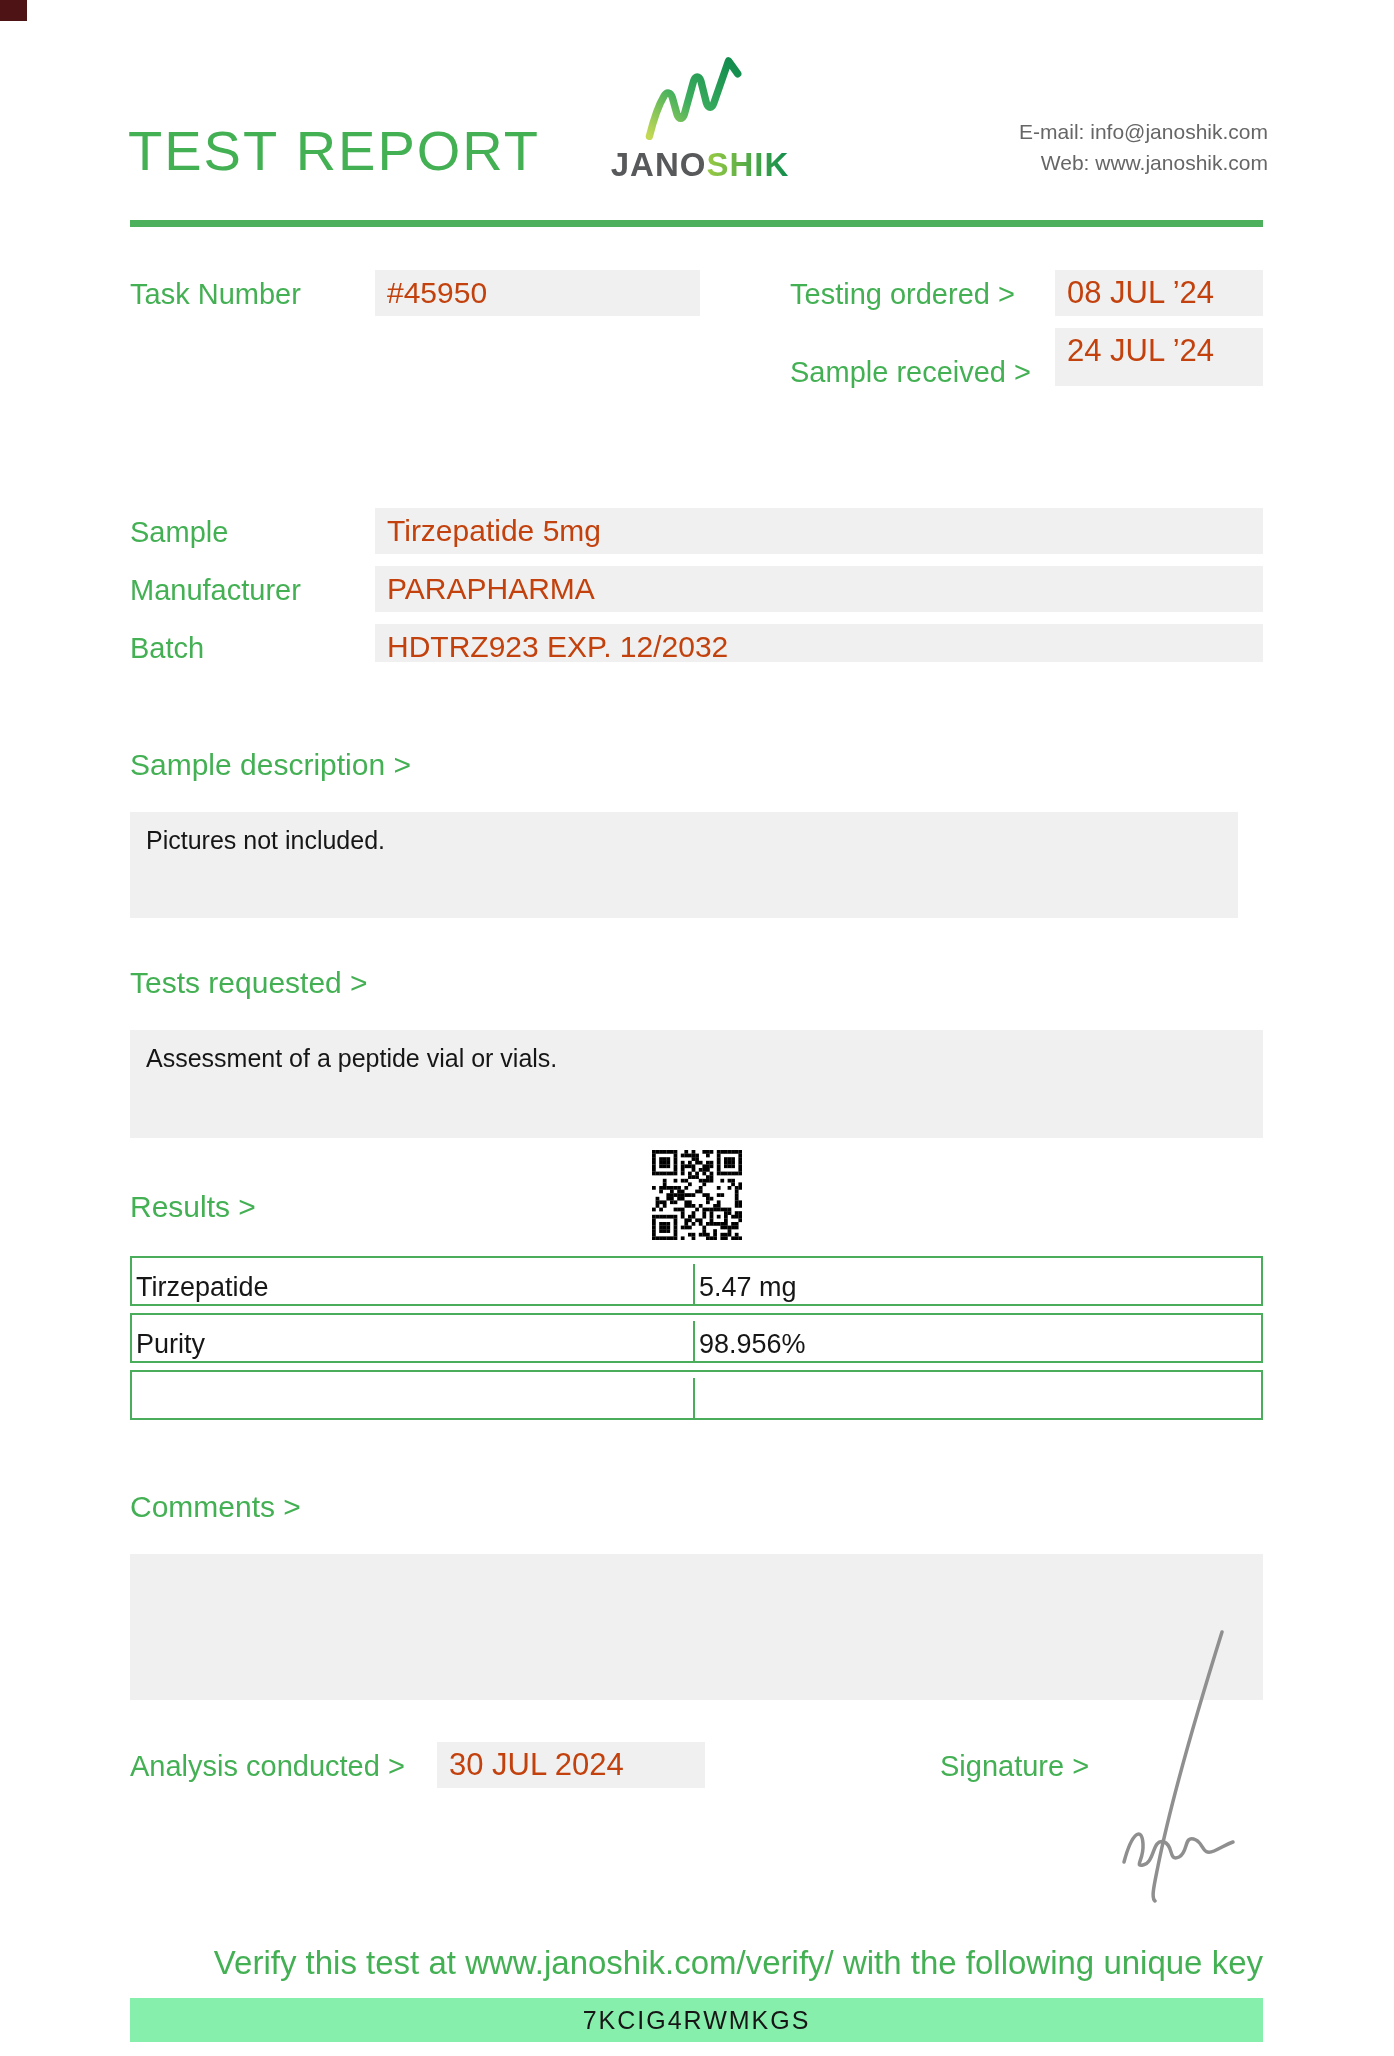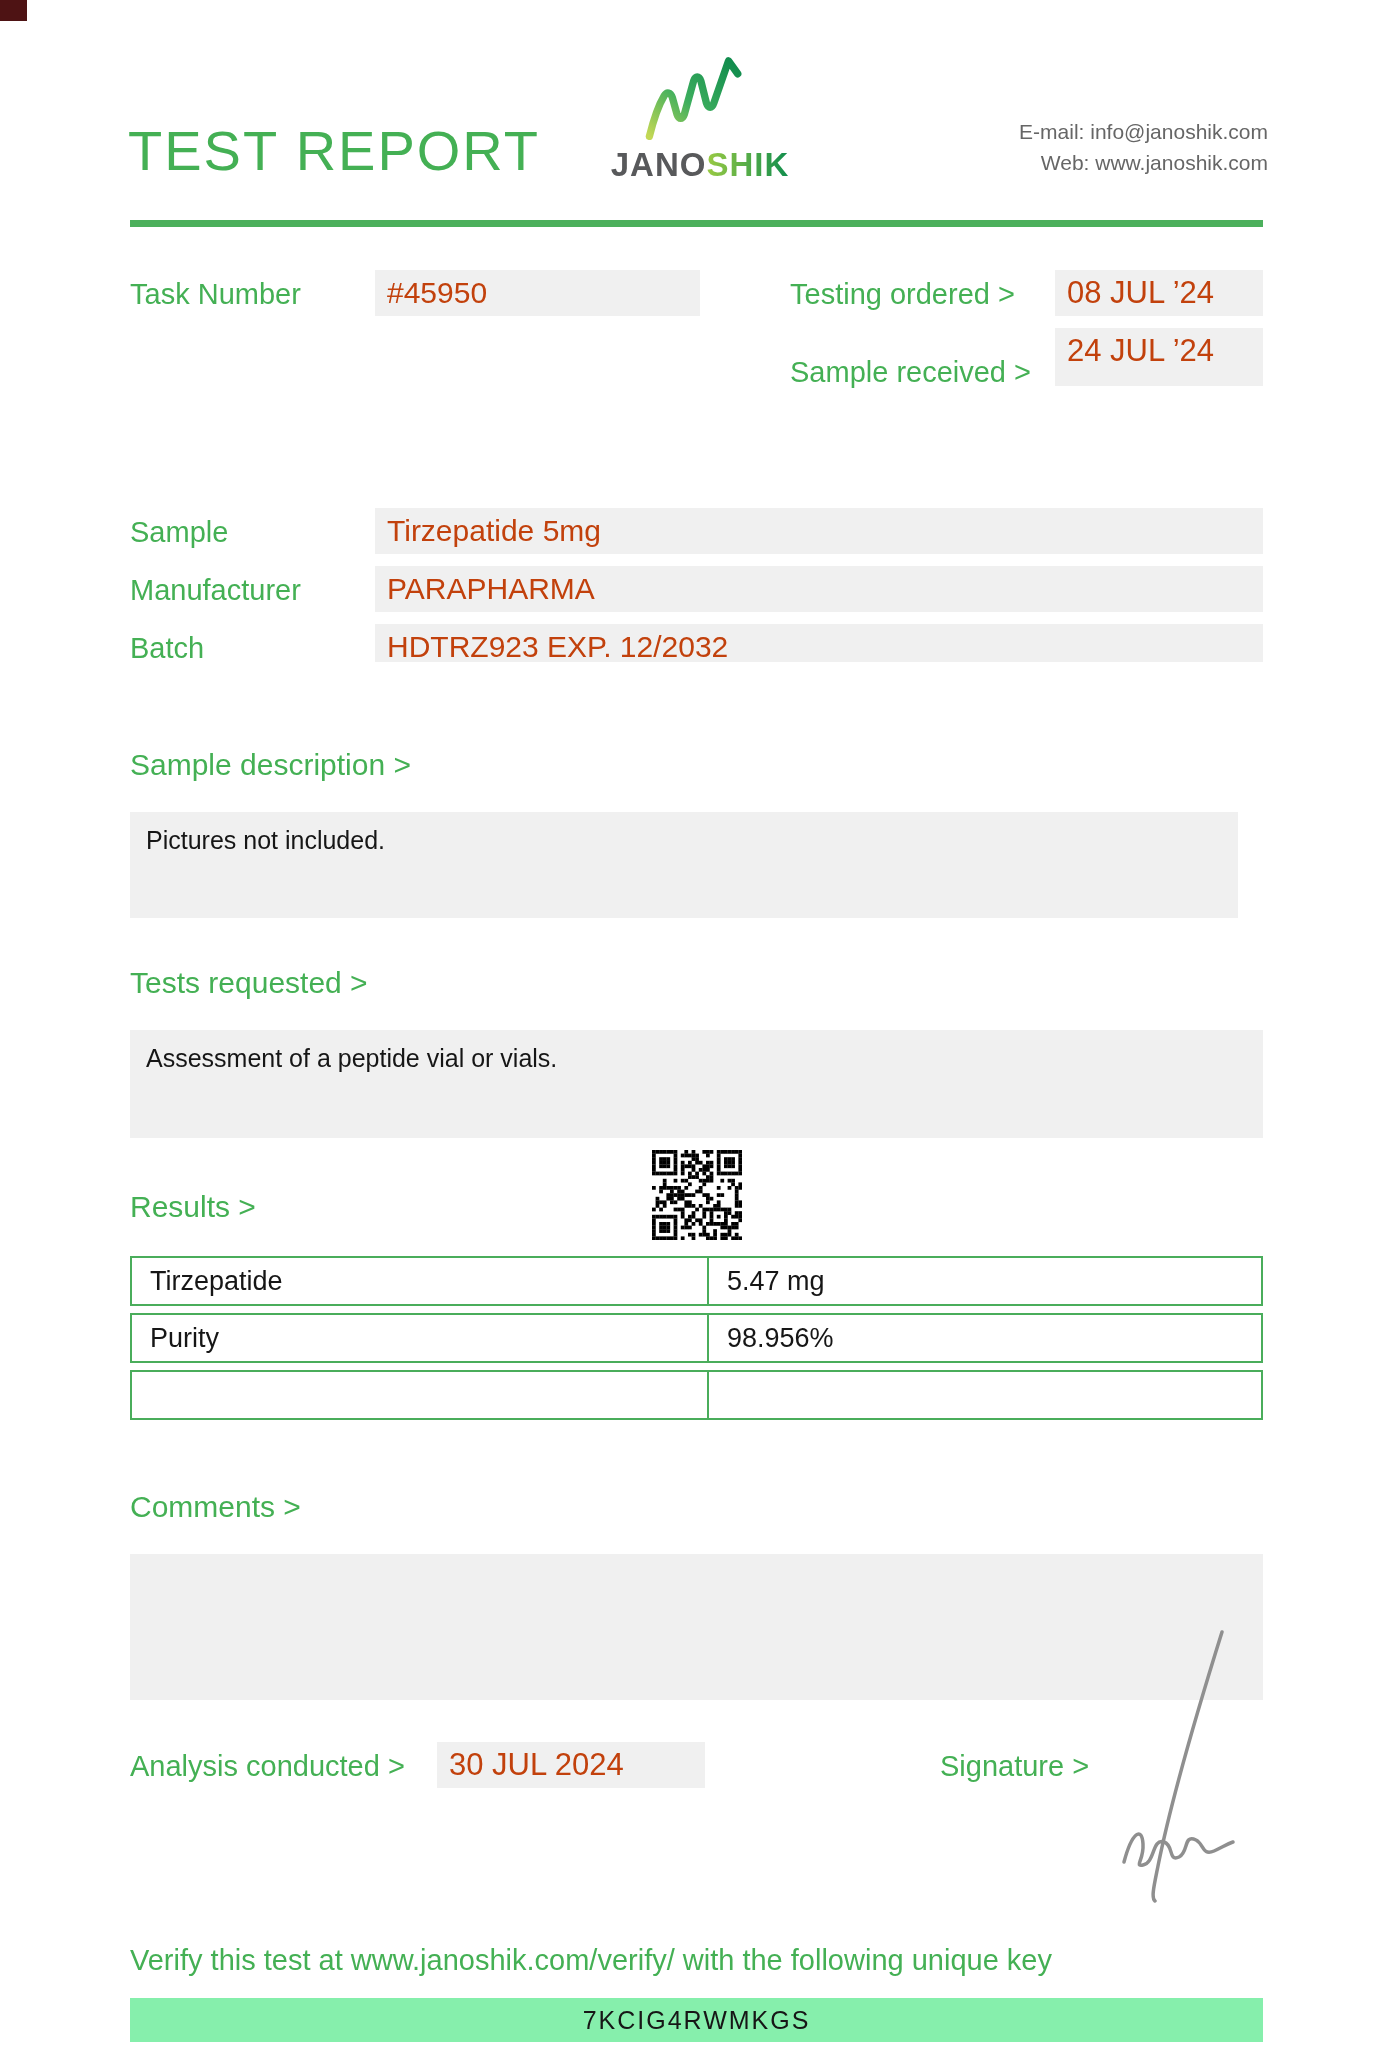--- a/index.html
+++ b/index.html
@@ -20,24 +20,24 @@
   .brand-shik{color:#23a155;}
   @supports (-webkit-background-clip:text){
     .brand-shik{background:linear-gradient(90deg,#9bcb43,#0f8d4d);-webkit-background-clip:text;background-clip:text;-webkit-text-fill-color:transparent;}
   }
   .contact{position:absolute;right:126px;top:116px;text-align:right;font-size:21px;color:#666666;line-height:31px;white-space:nowrap;}
   .rule{position:absolute;left:130px;top:220px;width:1133px;height:7px;background:#4cb05c;}
   .vbox-text{display:block;line-height:46px;padding-left:12px;}
   .bigbox-text{display:block;font-size:25px;color:#161616;padding:14px 0 0 16px;}
   .results-table{position:absolute;left:130px;top:1256px;width:1133px;display:flex;flex-direction:column;gap:7px;}
   .results-row{display:flex;height:46px;border:2px solid #4aad5b;background:#ffffff;}
-  .results-row .cell{line-height:46px;font-size:27px;padding-left:18px;white-space:nowrap;}
+  .results-row .cell{line-height:46px;font-size:27px;padding-left:4px;white-space:nowrap;margin-top:6px;}
   .cell-name{width:557px;border-right:2px solid #4aad5b;}
   .cell-value{flex:1;}
-  .verify-line{position:absolute;left:130px;top:1944px;width:1133px;text-align:left;font-size:29px;color:#44b054;white-space:nowrap;}
+  .verify-line{position:absolute;left:130px;top:1944px;width:1133px;text-align:right;font-size:33px;color:#44b054;white-space:nowrap;}
   .key-box{position:absolute;left:130px;top:1998px;width:1133px;height:44px;background:#86efac;text-align:center;}
   .key-text{line-height:44px;font-size:25px;letter-spacing:2px;color:#161616;}
   .qr{position:absolute;left:652px;top:1150px;width:90px;height:90px;}
   .sig{position:absolute;left:1080px;top:1626px;width:170px;height:290px;}
 </style>
 </head>
 <body>
 
 <div class="corner-mark"></div>
 

